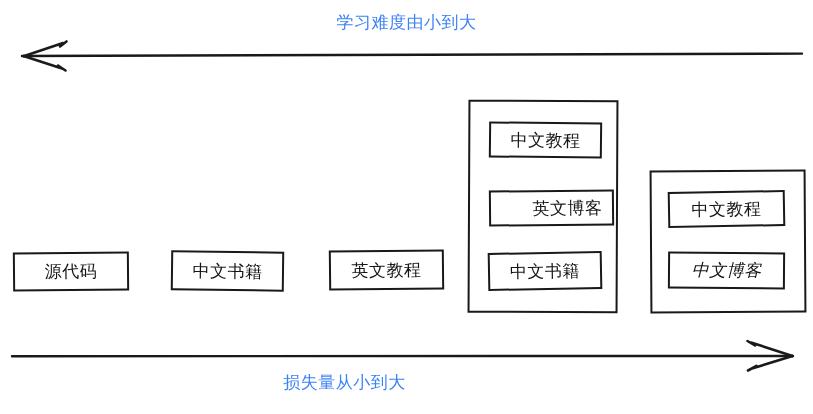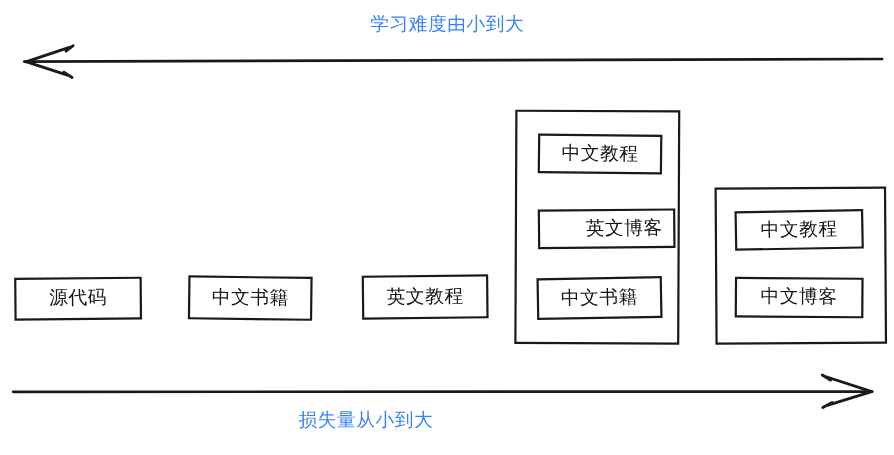--- a/index.html
+++ b/index.html
@@ -31,21 +31,21 @@
     white-space: nowrap;
     text-align: center;
     user-select: none;
   }
   #top-axis-label {
     left: 0;
     top: 14px;
     width: 813px;
   }
   #bottom-axis-label {
-    left: 0;
+    left: 12px;
     top: 374px;
     width: 665px;
   }
   .node-box {
     position: absolute;
     box-sizing: border-box;
     background: #ffffff;
     border: 2px solid #191919;
     display: flex;
     align-items: center;
@@ -124,17 +124,17 @@
   <div class="node-box" style="left:488px; top:252px; width:114px; height:38px; transform: rotate(-1deg);">
     <span class="node-label">中文书籍</span>
   </div>
 
   <div class="group-box" style="left:650px; top:170px; width:156px; height:143px; transform: rotate(-0.35deg);"></div>
 
   <div class="node-box" style="left:668px; top:191px; width:117px; height:36px; transform: rotate(-1deg);">
     <span class="node-label">中文教程</span>
   </div>
 
-  <div class="node-box" style="left:668px; top:252px; width:117px; height:37px; transform: rotate(0.4deg);">
+  <div class="node-box" style="left:668px; top:252px; width:117px; height:37px; transform: rotate(0.4deg); font-style: italic;">
     <span class="node-label">中文博客</span>
   </div>
 
 </div>
 
 </body></html>

